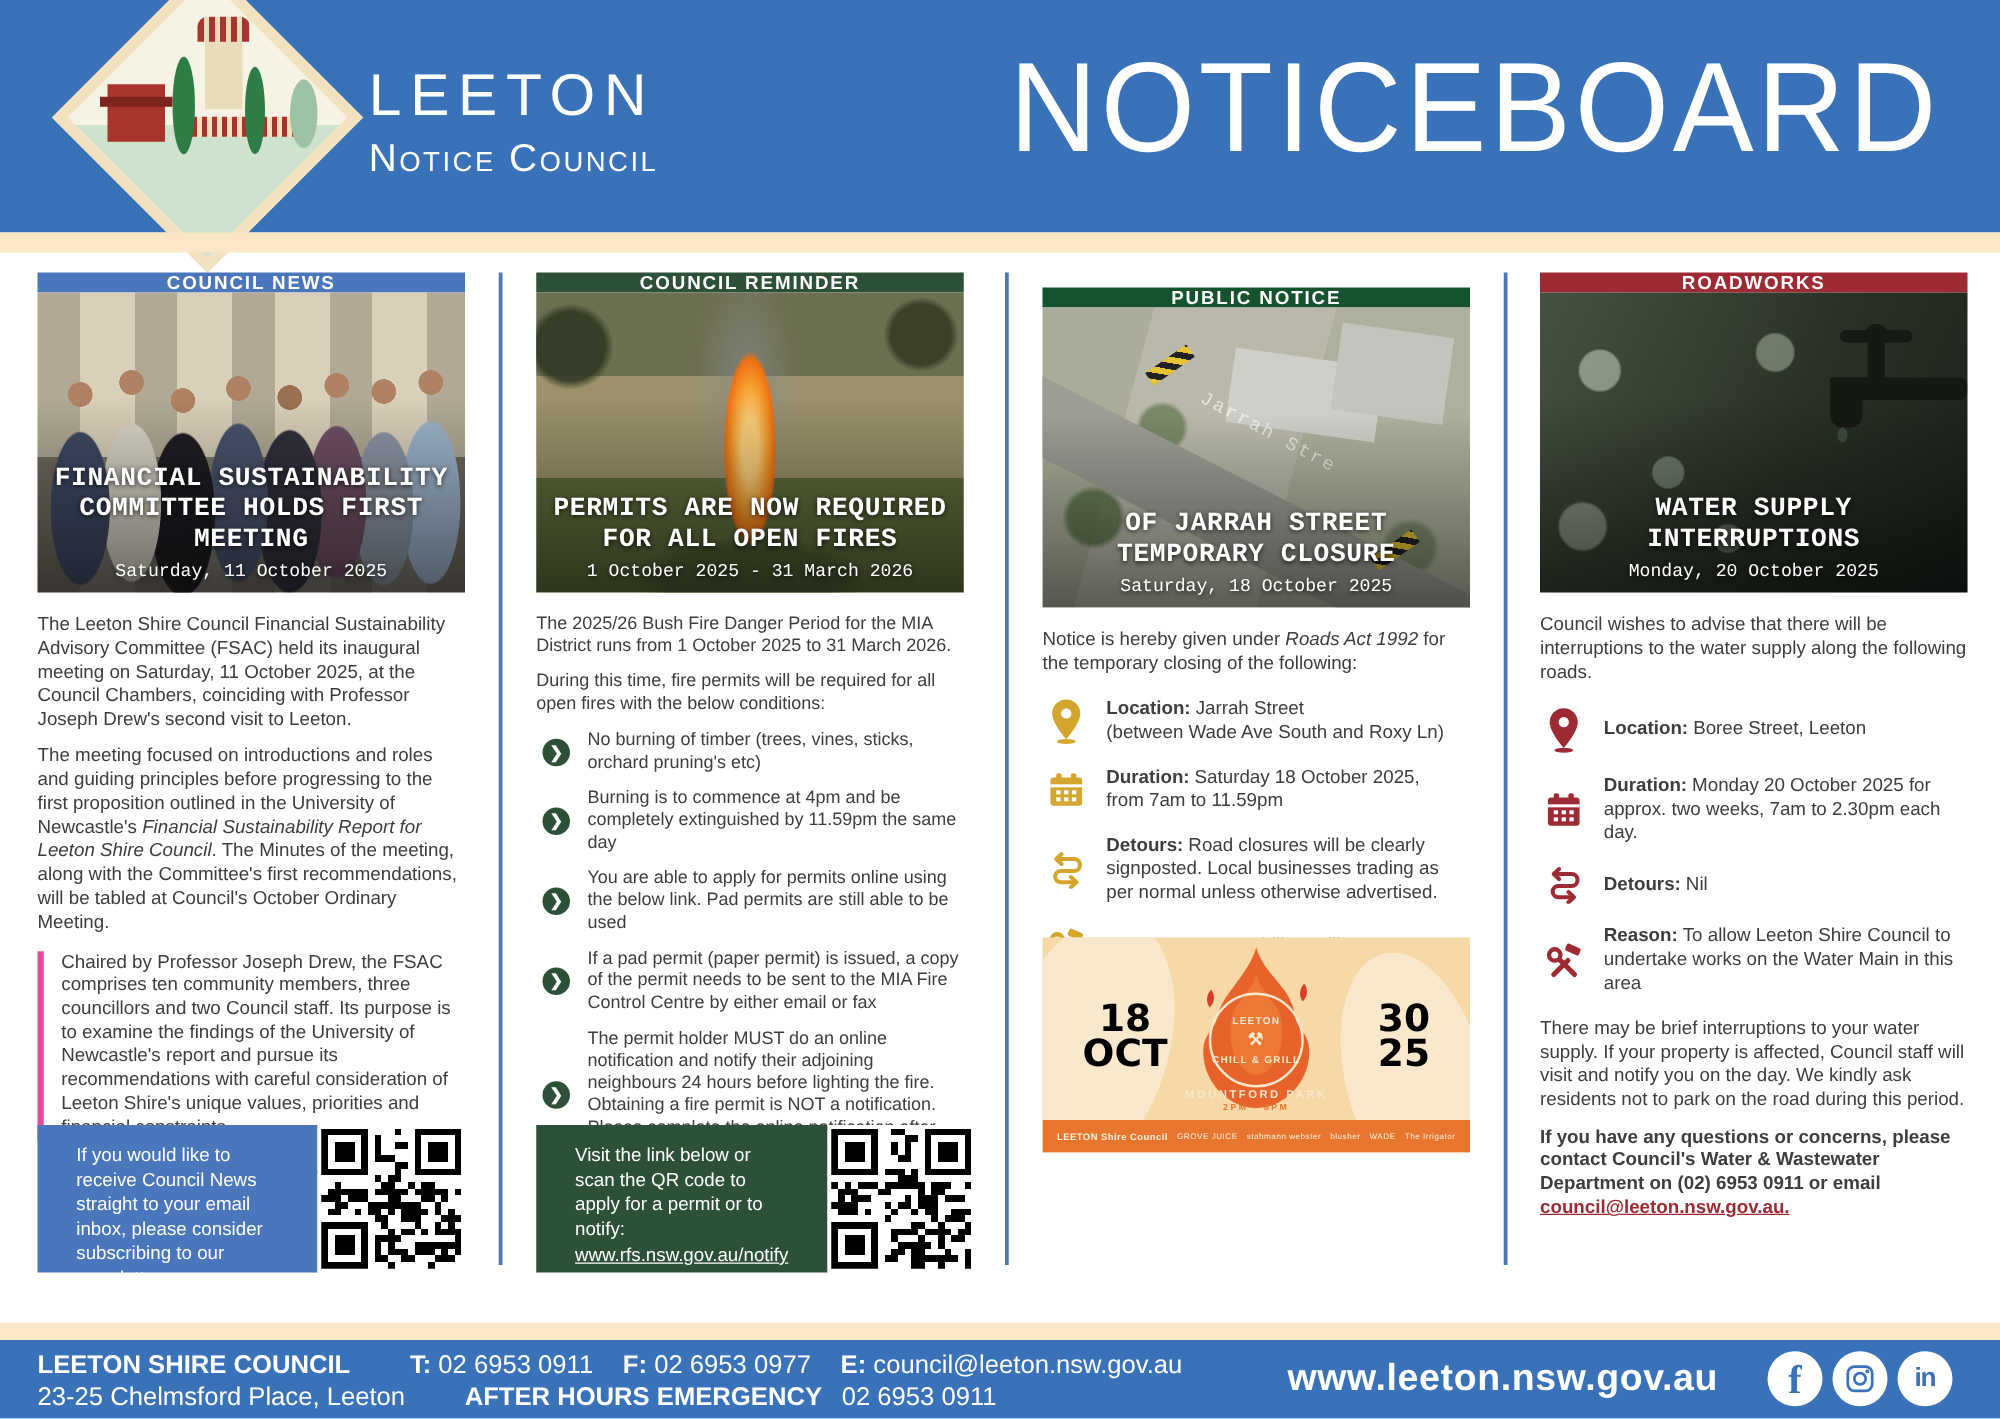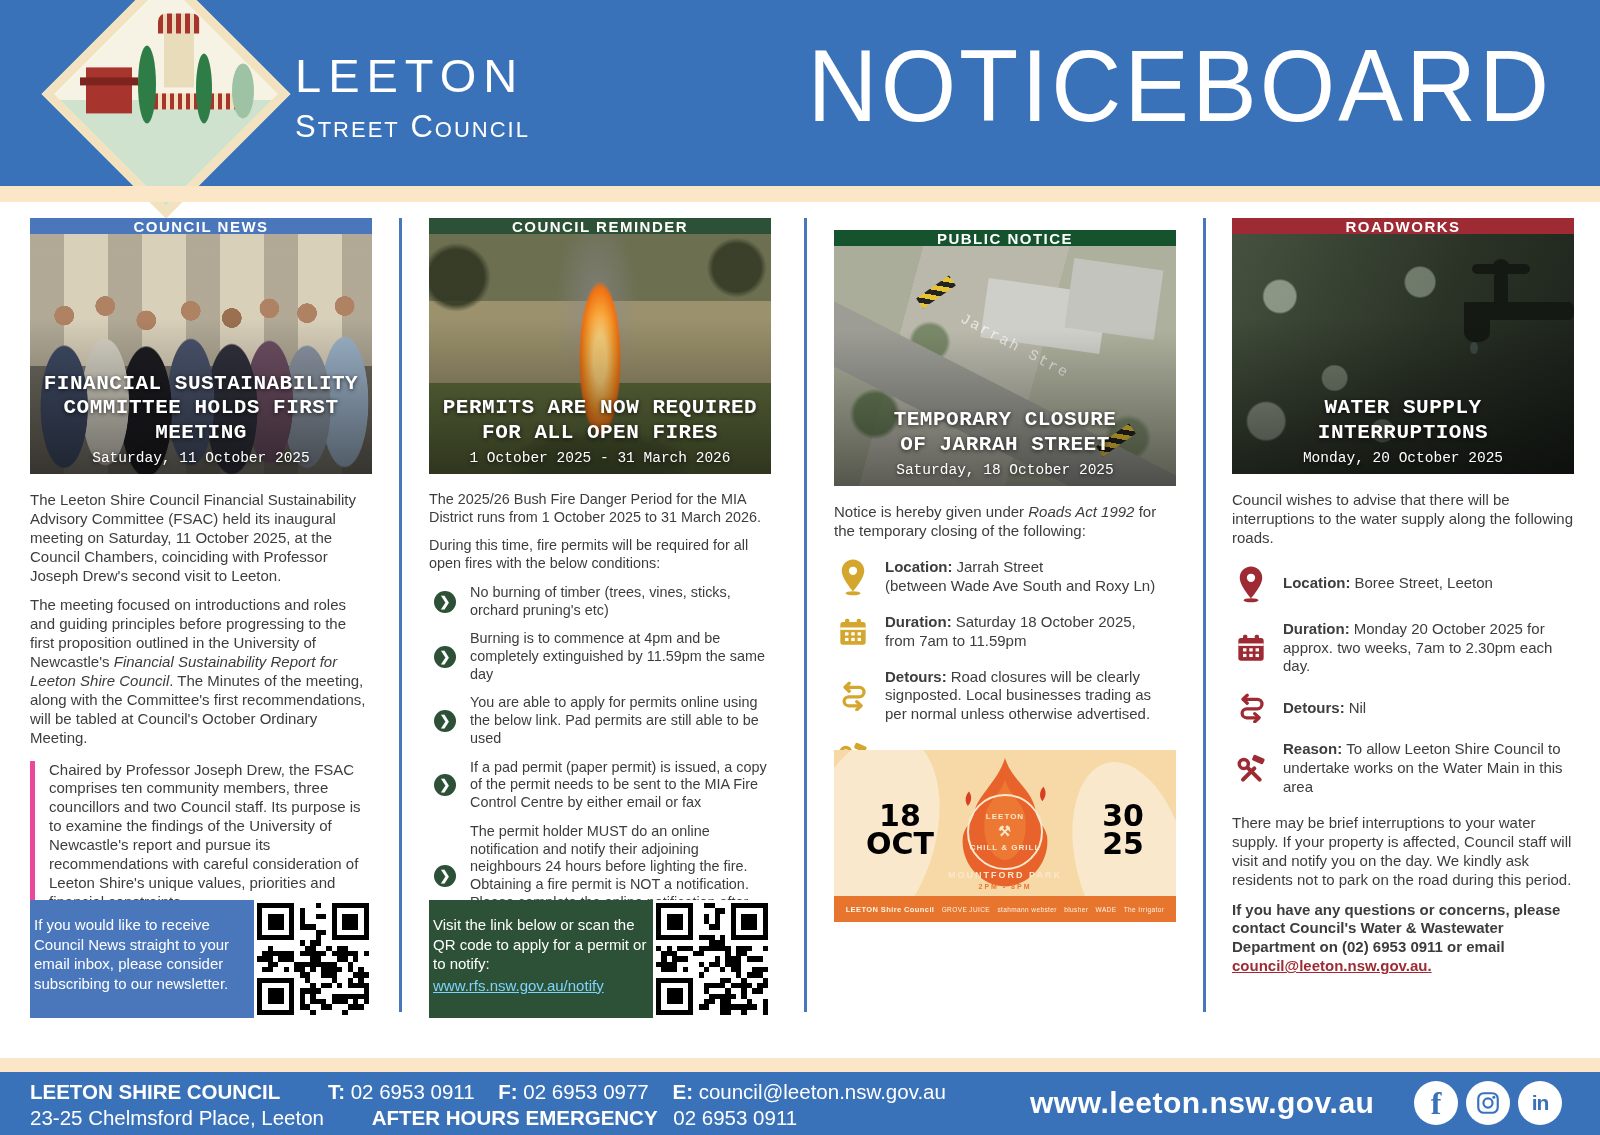--- a/index.html
+++ b/index.html
@@ -107,23 +107,23 @@
   .chev{flex:0 0 22px;height:22px;margin:0 14px 0 5px;border-radius:50%;background:#2d5136;
         color:#fff;display:flex;align-items:center;justify-content:center;font-size:13px;font-weight:bold;}
 
   .info-row{display:flex;align-items:center;margin:17px 0;}
   .info-ic{flex:0 0 38px;margin-right:13px;display:flex;justify-content:center;}
   .info-text{white-space:pre-line;font-size:15px;line-height:1.26;}
   .info-label{font-weight:bold;margin-right:4px;}
 
   
   .cta-row{position:absolute;left:0;right:0;bottom:22px;height:118px;display:flex;}
-  .cta-box{flex:1;color:#fff;font-size:15px;line-height:1.3;padding:15px 4px;}
+  .cta-box{flex:1;color:#fff;font-size:15px;line-height:1.3;padding:15px 31px;}
   .cta-blue{background:#4a77bc;} .cta-green{background:#2d5136;}
-  .cta-link{color:#7dd3fc;font-weight:400;text-decoration:underline;display:inline-block;margin-top:2px;}
+  .cta-link{color:#ffffff;font-weight:400;text-decoration:underline;display:inline-block;margin-top:2px;}
   .qrbox{flex:0 0 118px;background:#fff;display:flex;align-items:center;justify-content:center;}
   .qr{width:112px;height:112px;}
 
   
   .banner{position:absolute;left:0;right:0;bottom:118px;height:172px;background:#f6d9a7;overflow:hidden;}
   .bn-blob1{position:absolute;left:-30px;top:-20px;width:130px;height:220px;background:#f9e8cb;border-radius:50%;transform:rotate(18deg);}
   .bn-blob2{position:absolute;right:-10px;top:10px;width:110px;height:200px;background:#f9e8cb;border-radius:50%;transform:rotate(-14deg);}
   .bn-flame{position:absolute;left:50%;top:8px;transform:translateX(-50%);}
   .bn-badge{position:absolute;left:50%;top:44px;transform:translateX(-50%);width:72px;height:72px;border-radius:50%;
      border:2px solid #f9e8cb;color:#f9e8cb;display:flex;flex-direction:column;align-items:center;justify-content:center;
@@ -171,21 +171,21 @@
           <div class="li-tower"></div>
           <div class="li-towertop"></div>
         <div class="li-bridge"></div>
         <div class="li-tree t1"></div>
           <div class="li-tree t2"></div>
           <div class="li-tree t3"></div>
       </div>
     </div>
     <div class="hdr-org">
       <div class="l1">LEETON</div>
-      <div class="l2">Street Council</div>
+      <div class="l2">Notice Council</div>
     </div>
     <div class="hdr-title">NOTICEBOARD</div>
   </div>
   <div class="hdr-cream"></div>
 
   <div class="col c1">
     <div class="tagbar tag-blue">COUNCIL NEWS</div>
     <div class="photo ph-news">
       <div class="shade"></div>
       <div class="photo-cap">
@@ -523,22 +523,22 @@
     <div class="tagbar tag-gold">PUBLIC NOTICE</div>
     <div class="photo ph-air">
       <div class="air-road"></div>
       <div class="air-roof1"></div>
         <div class="air-roof2"></div>
       <div class="air-hatch" style="left:82px;top:40px;transform:rotate(-35deg);"></div>
       <div class="air-hatch" style="right:40px;bottom:40px;transform:rotate(-35deg);"></div>
       <div class="air-label">Jarrah Stre</div>
       <div class="shade"></div>
       <div class="photo-cap">
+        <div class="t">OF JARRAH STREET</div>
         <div class="t">TEMPORARY CLOSURE</div>
-        <div class="t">OF JARRAH STREET</div>
         <div class="d">Saturday, 18 October 2025</div>
       </div>
     </div>
     <div class="body">
       <p><span>Notice is hereby given under </span><span class="em">Roads Act 1992</span><span> for the temporary closing of the following:</span></p>
 
       <div class="info-row">
         <div class="info-ic">
           <svg width="30" height="38" viewBox="0 0 24 30" fill="#d4a62d">
               <path d="M12 1C7 1 3 5 3 10c0 6.5 9 16.5 9 16.5S21 16.5 21 10c0-5-4-9-9-9zm0 12.3A3.3 3.3 0 1 1 12 6.7a3.3 3.3 0 0 1 0 6.6z"></path>

